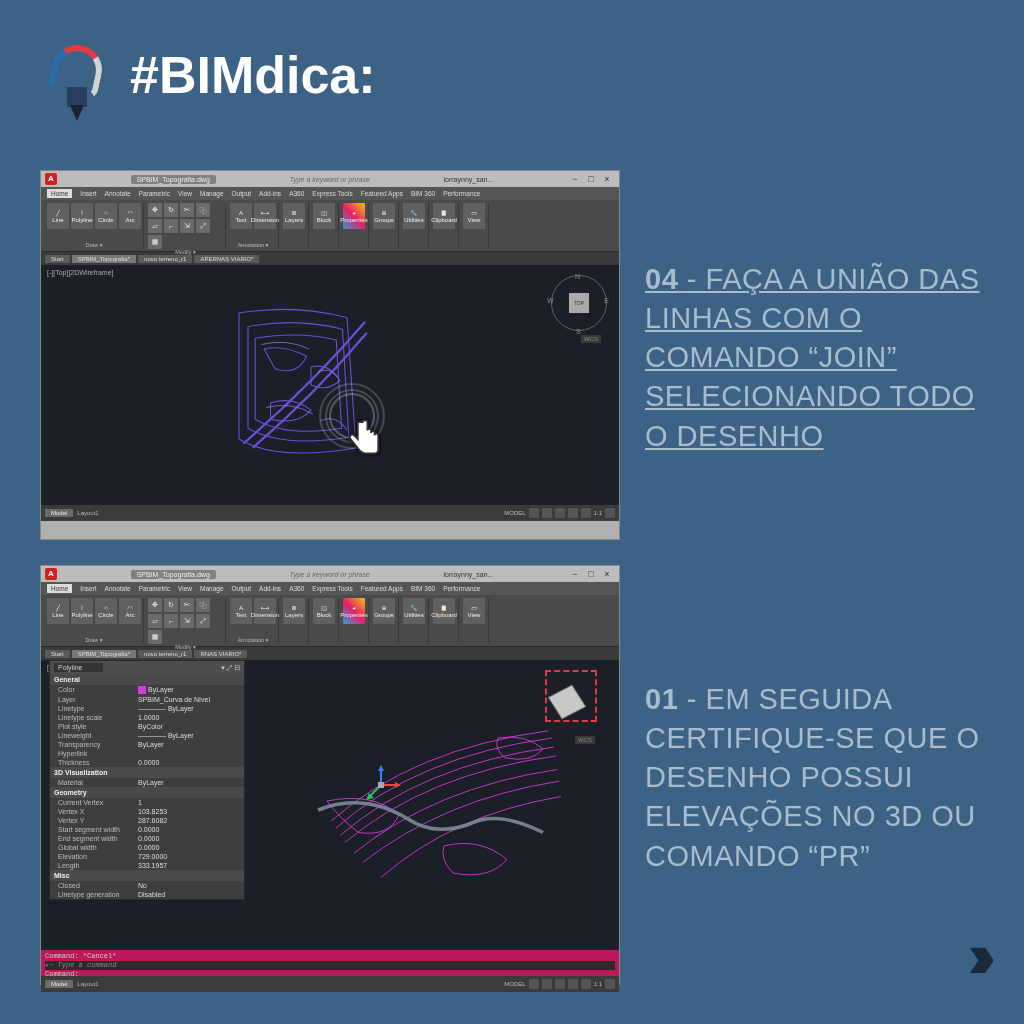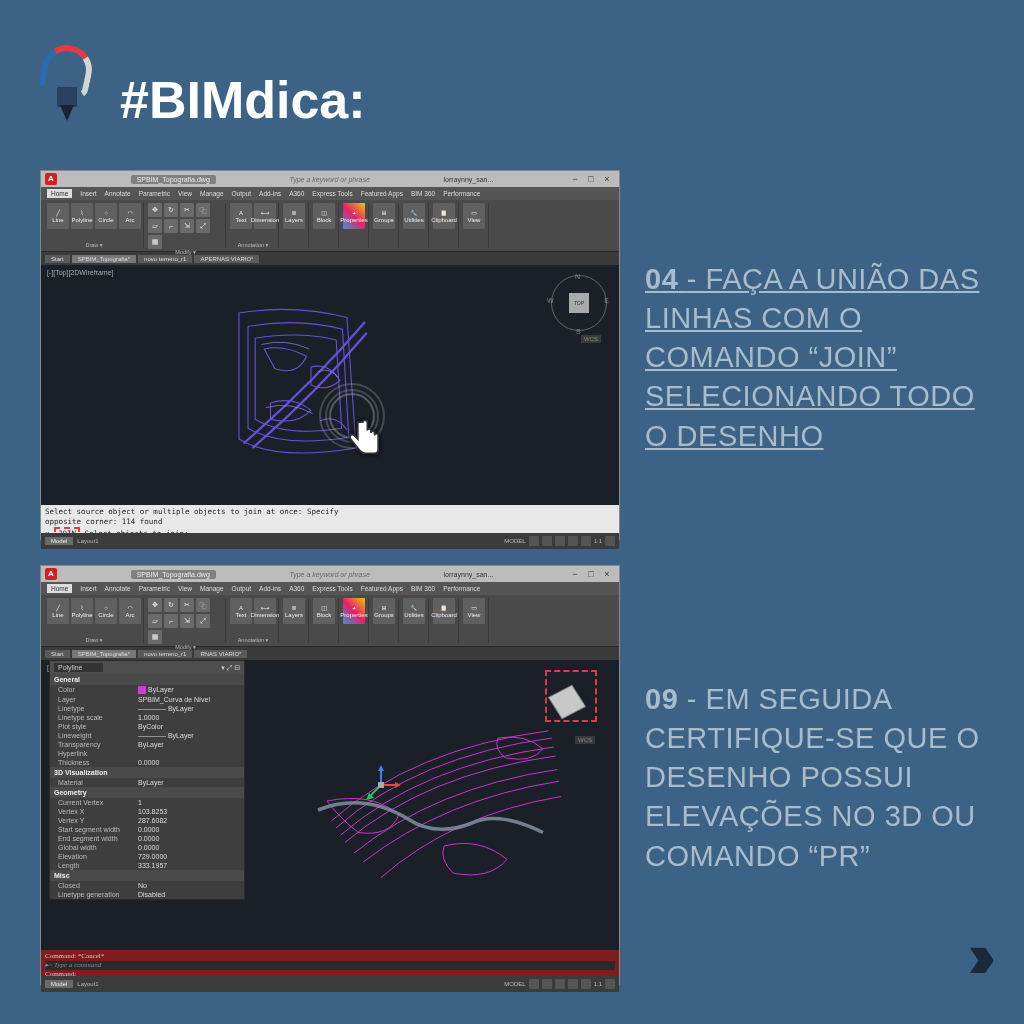--- a/index.html
+++ b/index.html
@@ -8,23 +8,23 @@
     height: 1024px;
     background: #3c6386;
     font-family: Arial, sans-serif;
     overflow: hidden;
     position: relative;
   }
 
   .header {
     position: absolute;
     top: 45px;
-    left: 40px;
+    left: 50px;
     display: flex;
-    align-items: flex-end;
+    align-items: flex-start;
     gap: 25px;
   }
   .bulb-icon { width: 55px; height: 85px; position: relative; }
   .bulb-top {
     width: 50px; height: 50px;
     border: 6px solid transparent;
     border-top-color: #e63946;
     border-right-color: #d4d4d4;
     border-left-color: #2b6cb0;
     border-radius: 50% 50% 20% 20%;
@@ -142,21 +142,21 @@
     content: ""; position: absolute; border: 2px solid rgba(200,200,200,0.25); border-radius: 50%;
   }
   .touch-ring::before { inset: -6px; }
   .touch-ring::after { inset: -12px; }
 
   .cmdline {
     background: #e8e8e8; color: #222; font-family: monospace; font-size: 7.5px;
     padding: 2px 4px; line-height: 1.3; height: 28px; overflow: hidden;
   }
   .cmdline2 {
-    background: #7f1d1d; color: #ccc; font-family: Liberation Serif, serif; font-size: 7px;
+    background: #be185d; color: #ccc; font-family: Liberation Mono, monospace; font-size: 7px;
     padding: 2px 4px; line-height: 1.3; height: 26px;
   }
   .cmdline .join-box { border: 2px dashed #e63946; padding: 0 2px; display: inline-block; }
 
   .statusbar {
     height: 16px; background: #3b3b3b; display: flex; align-items: center;
     justify-content: space-between; padding: 0 4px; font-size: 6px; color: #bbb;
   }
   .statusbar .left { display: flex; gap: 4px; align-items: center; }
   .statusbar .right { display: flex; gap: 3px; align-items: center; }
@@ -325,25 +325,20 @@
       </svg>
     </div>
     <div class="touch-ring"></div>
     <div class="cursor-hand">
       <svg viewBox="0 0 40 40" width="48" height="48">
           <path fill="#fff" stroke="#333" stroke-width="1.5" d="M14 6 v14 l-3-3 c-2-2-5 1-3 3 l8 10 c1 1 2 2 4 2 h8 c2 0 3-1 3-3 v-12 c0-2-3-2-3 0 v-2 c0-2-3-2-3 0 v-2 c0-2-3-2-3 0 V6 c0-2-4-2-4 0 Z"></path>
         </svg>
     </div>
   </div>
 
-  <div class="cmdline">
-    <div>Select source object or multiple objects to join at once: Specify</div>
-    <div><span>opposite corner: 114 found</span></div>
-    <div>× <span class="join-box">JOIN</span> <span>Select objects to join:</span></div>
-  </div>
 
   <div class="statusbar">
     <div class="left">
       <span class="model-tab">Model</span>
       <span>Layout1</span>
     </div>
     <div class="right">
       <span>MODEL</span>
       <span class="stat-ic"></span>
       <span class="stat-ic"></span>
@@ -603,17 +598,17 @@
     </div>
   </div>
 </div>
 
 <div class="instr instr1">
   <span class="num">04</span>
   <span>- FAÇA A UNIÃO DAS LINHAS COM O COMANDO “JOIN” SELECIONANDO TODO O DESENHO</span>
 </div>
 
 <div class="instr instr2">
-  <span class="num">09</span>
+  <span class="num">01</span>
   <span>- EM SEGUIDA CERTIFIQUE-SE QUE O DESENHO POSSUI ELEVAÇÕES  NO 3D OU COMANDO “PR”</span>
 </div>
 
 <div class="next-arrows">››</div>
 
 </body></html>

